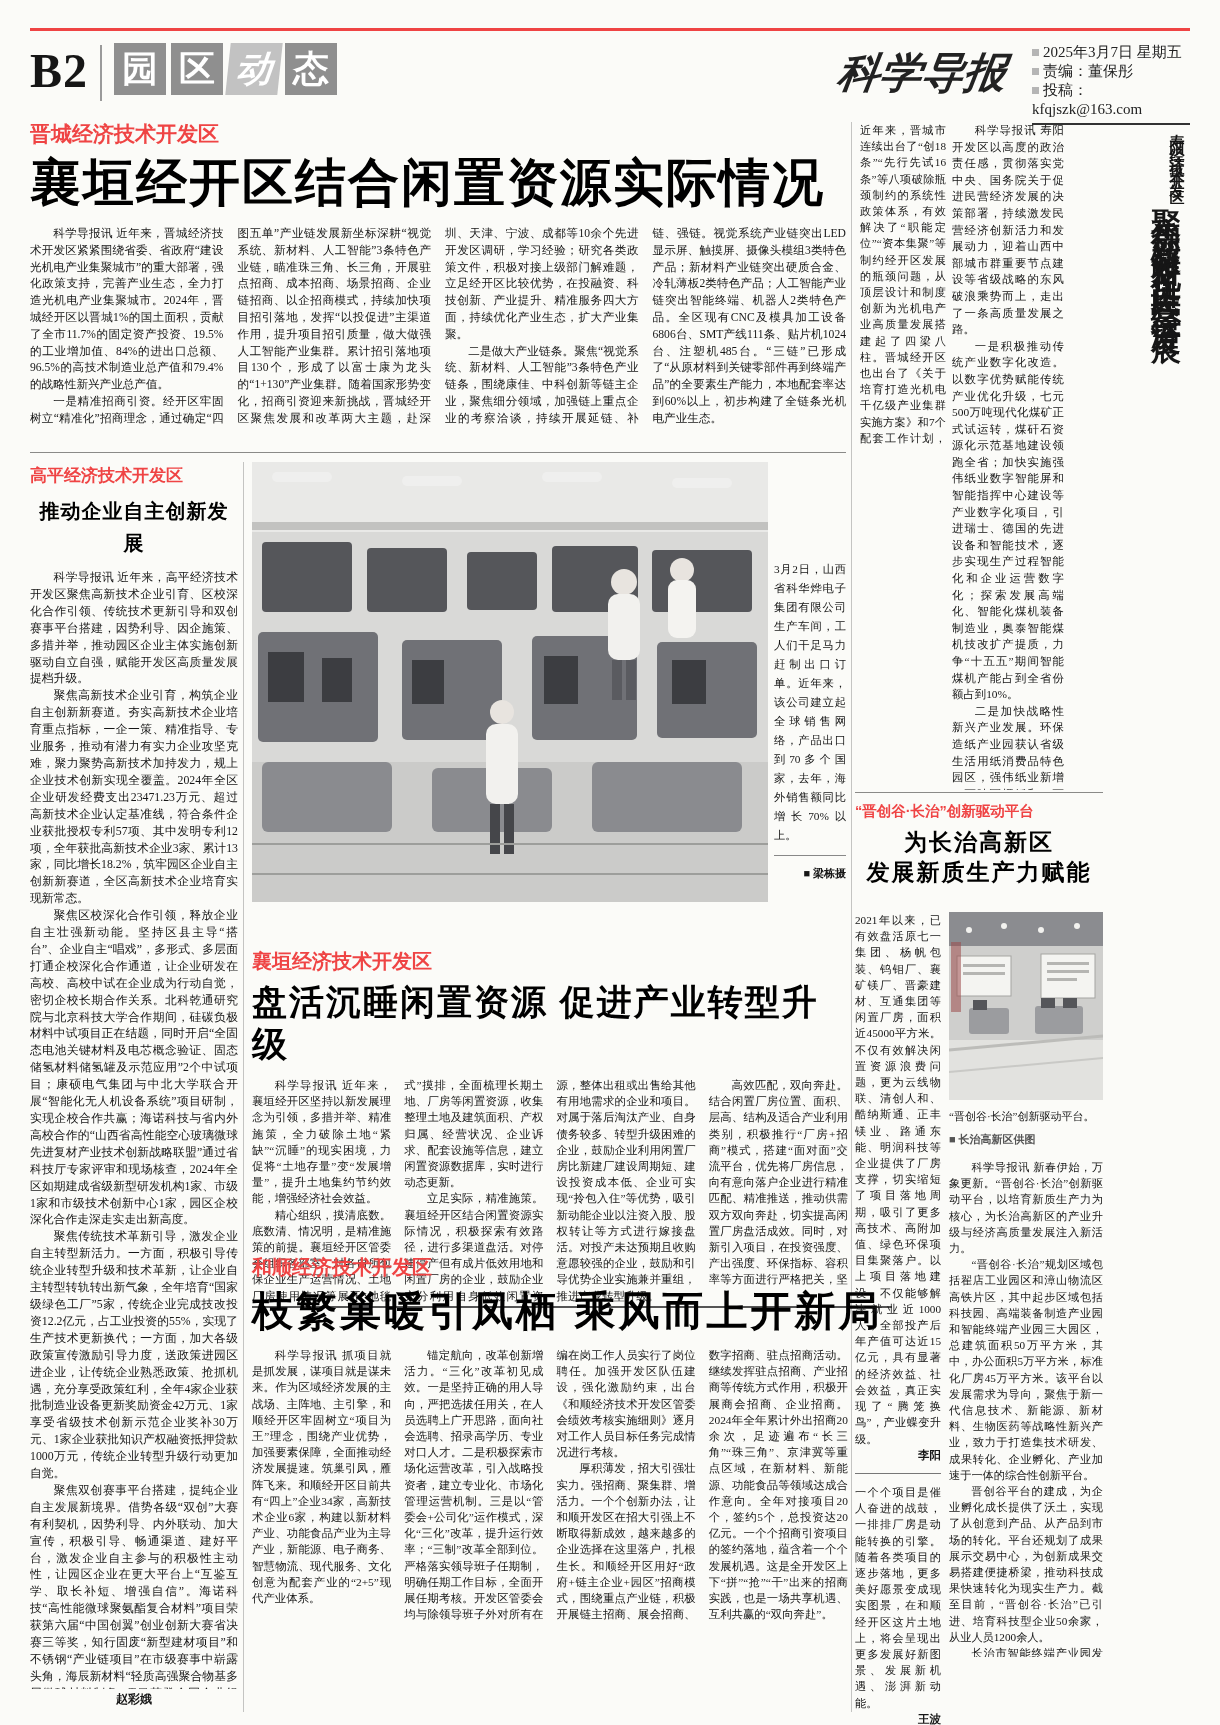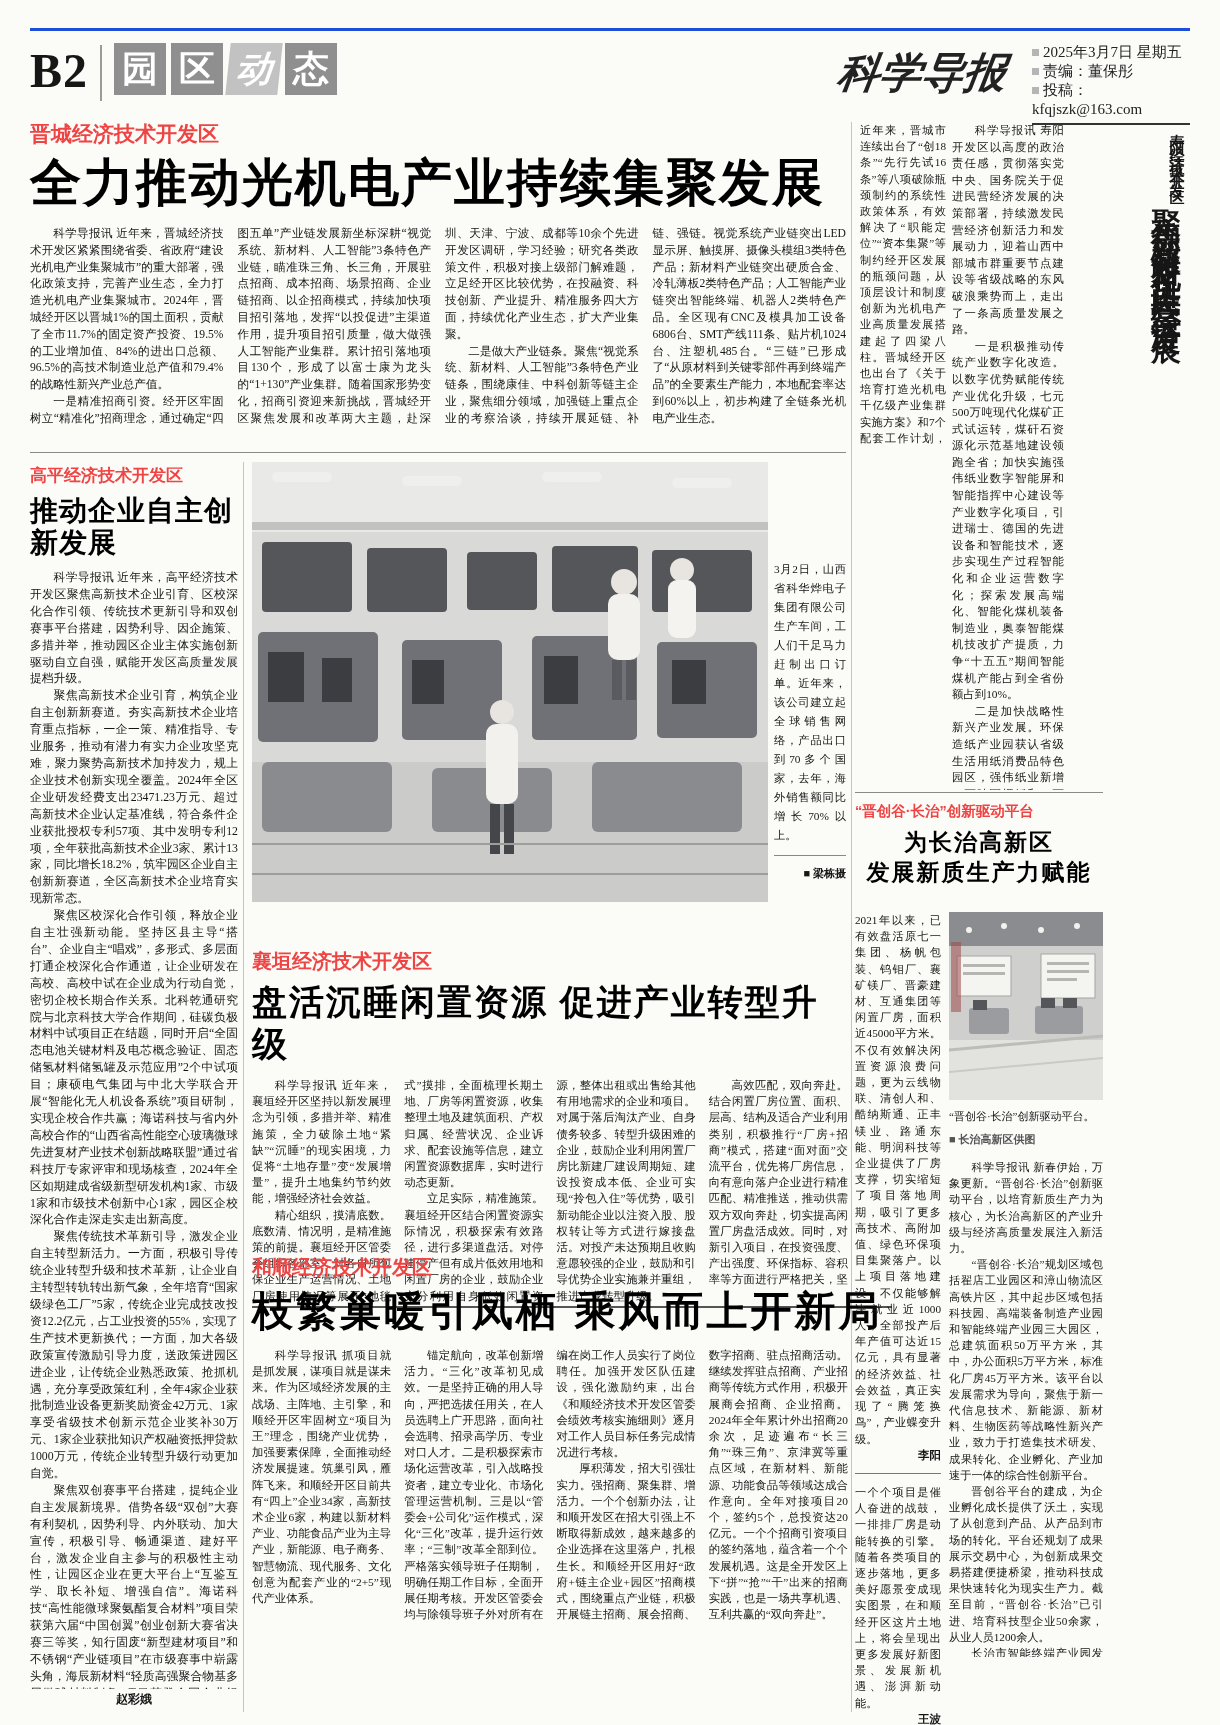--- a/index.html
+++ b/index.html
@@ -1,20 +1,20 @@
 <!DOCTYPE html>
 <html><head>
 <meta charset="utf-8">
 <style>
   html,body{margin:0;padding:0;background:#e8e8e6;}
   #page{position:relative;width:1220px;height:1725px;background:#fbfbf8;margin:0 auto;
         font-family:"Liberation Serif","DejaVu Serif",serif;color:#161616;overflow:hidden;}
   .abs{position:absolute;}
   
-  #header{left:30px;top:28px;width:1160px;height:84px;border-top:3px solid #1d4ed8;padding-top:12px;
+  #header{left:30px;top:28px;width:1160px;height:84px;border-top:3px solid #ef4444;padding-top:12px;
           display:flex;align-items:flex-start;}
   #edition{font-size:48px;font-weight:900;line-height:56px;letter-spacing:1px;}
   #hdiv{width:2px;height:56px;background:#9a9a9a;margin:2px 12px 0 12px;}
   .secbox{width:52px;height:52px;margin-right:5px;background:#8f8f8f;color:#fff;display:inline-flex;
           align-items:center;justify-content:center;font-size:36px;font-weight:900;}
   .secbox:nth-child(3){background:#c2c2c2;font-style:italic;transform:skewX(-6deg);}
   #masthead{margin-left:auto;font-size:42px;font-weight:900;font-style:italic;transform:skewX(-8deg);
             line-height:60px;margin-right:26px;color:#222;}
   #pubinfo{width:158px;font-size:15px;line-height:19px;border-bottom:2px solid #333;padding-bottom:4px;color:#222;}
   .sq{display:inline-block;width:7px;height:7px;background:#b5b5b5;margin-right:4px;vertical-align:1px;}
@@ -27,21 +27,21 @@
   .hrule{height:1px;background:#8a8a88;}
   
   #art1{left:30px;top:120px;width:816px;}
   #art1 .kicker{font-size:21px;}
   #art1 .headline{font-size:51px;letter-spacing:2px;line-height:58px;margin-top:6px;}
   #art1 .cols{margin-top:14px;column-count:4;column-gap:14px;height:214px;overflow:hidden;
               font-size:11.6px;line-height:16.8px;}
   
   #gaoping{left:30px;top:464px;width:208px;}
   #gaoping .kicker{font-size:17px;}
-  #gaoping .headline{font-size:28px;letter-spacing:1px;line-height:32px;margin:8px 0 10px 0;}
+  #gaoping .headline{font-size:20px;letter-spacing:1px;line-height:32px;margin:8px 0 10px 0;text-align:center;}
   #gaoping .body{font-size:11.8px;line-height:16.9px;height:1120px;overflow:hidden;}
   #gaoping .byline{font-size:12px;margin-top:2px;text-align:center;}
   
   #photo1{left:252px;top:462px;width:516px;height:440px;background:#d8d8d6;}
   #caption1{left:774px;top:560px;width:72px;font-size:11.3px;line-height:19px;text-align:justify;}
   #caption1 .credit{margin-top:10px;border-top:1px solid #888;padding-top:8px;font-weight:700;
                     font-size:11px;text-align:right;}
   
   #xiangyuan{left:252px;top:948px;width:596px;}
   #xiangyuan .kicker{font-size:20px;}
@@ -97,21 +97,21 @@
     <div id="masthead">科学导报</div>
     <div id="pubinfo">
       <div><span class="sq"></span><span>2025年3月7日 星期五</span></div>
       <div><span class="sq"></span><span>责编：董保彤</span></div>
       <div><span class="sq"></span><span>投稿：kfqjszk@163.com</span></div>
     </div>
   </div>
 
   <div class="abs" id="art1">
     <div class="kicker">晋城经济技术开发区</div>
-    <div class="headline">全力推动光机电产业持续集聚发展</div>
+    <div class="headline">襄垣经开区结合闲置资源实际情况</div>
     <div class="cols body">
       <p>科学导报讯 近年来，晋城经济技术开发区紧紧围绕省委、省政府“建设光机电产业集聚城市”的重大部署，强化政策支持，完善产业生态，全力打造光机电产业集聚城市。2024年，晋城经开区以晋城1%的国土面积，贡献了全市11.7%的固定资产投资、19.5%的工业增加值、84%的进出口总额、96.5%的高技术制造业总产值和79.4%的战略性新兴产业总产值。</p>
       <p>一是精准招商引资。经开区牢固树立“精准化”招商理念，通过确定“四图五单”产业链发展新坐标深耕“视觉系统、新材料、人工智能”3条特色产业链，瞄准珠三角、长三角，开展驻点招商、成本招商、场景招商、企业链招商、以企招商模式，持续加快项目招引落地，发挥“以投促进”主渠道作用，提升项目招引质量，做大做强人工智能产业集群。累计招引落地项目130个，形成了以富士康为龙头的“1+130”产业集群。随着国家形势变化，招商引资迎来新挑战，晋城经开区聚焦发展和改革两大主题，赴深圳、天津、宁波、成都等10余个先进开发区调研，学习经验；研究各类政策文件，积极对接上级部门解难题，立足经开区比较优势，在投融资、科技创新、产业提升、精准服务四大方面，持续优化产业生态，扩大产业集聚。</p>
       <p>二是做大产业链条。聚焦“视觉系统、新材料、人工智能”3条特色产业链条，围绕康佳、中科创新等链主企业，聚焦细分领域，加强链上重点企业的考察洽谈，持续开展延链、补链、强链。视觉系统产业链突出LED显示屏、触摸屏、摄像头模组3类特色产品；新材料产业链突出硬质合金、冷轧薄板2类特色产品；人工智能产业链突出智能终端、机器人2类特色产品。全区现有CNC及模具加工设备6806台、SMT产线111条、贴片机1024台、注塑机485台。“三链”已形成了“从原材料到关键零部件再到终端产品”的全要素生产能力，本地配套率达到60%以上，初步构建了全链条光机电产业生态。</p>
 
     </div>
   </div>
   <div class="abs hrule" style="left:30px;top:452px;width:816px;"></div>
 
   <div class="abs" id="gaoping">

